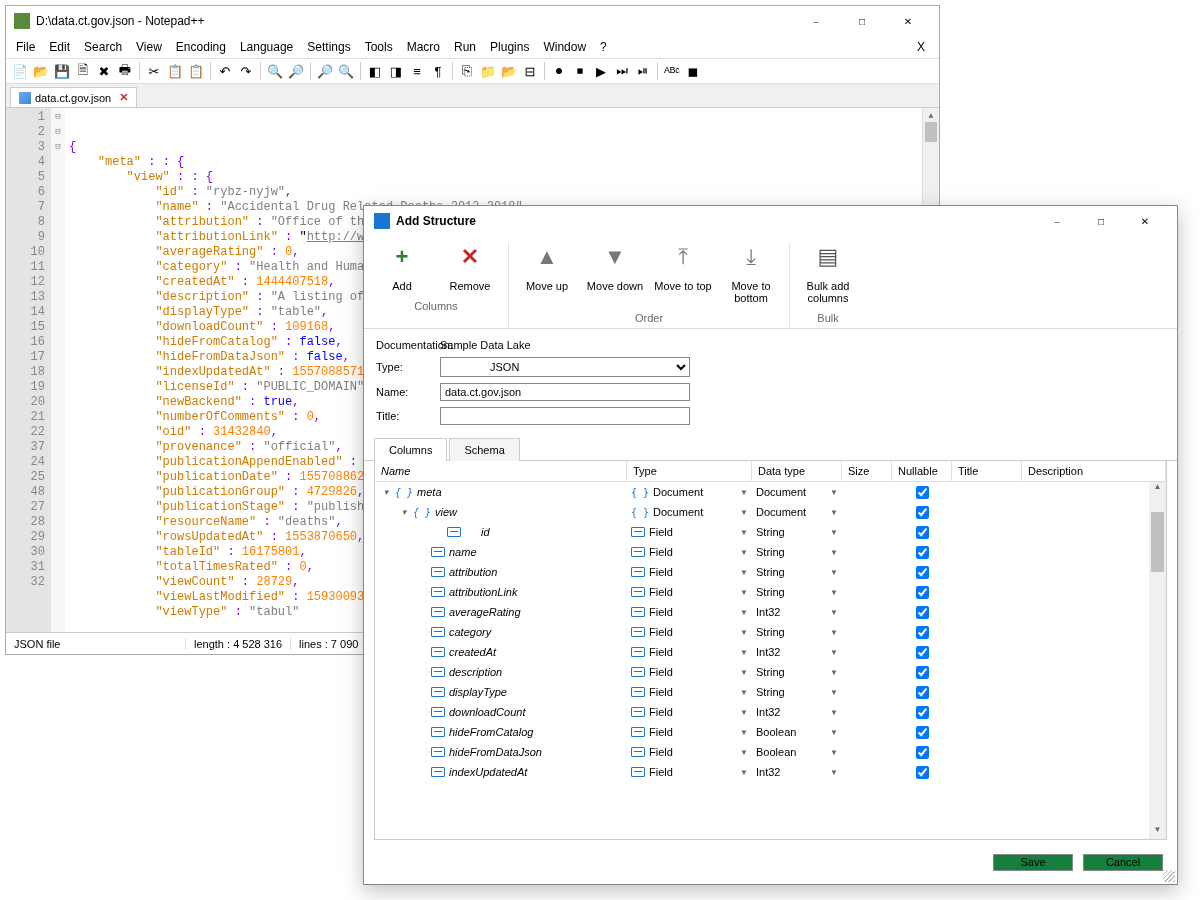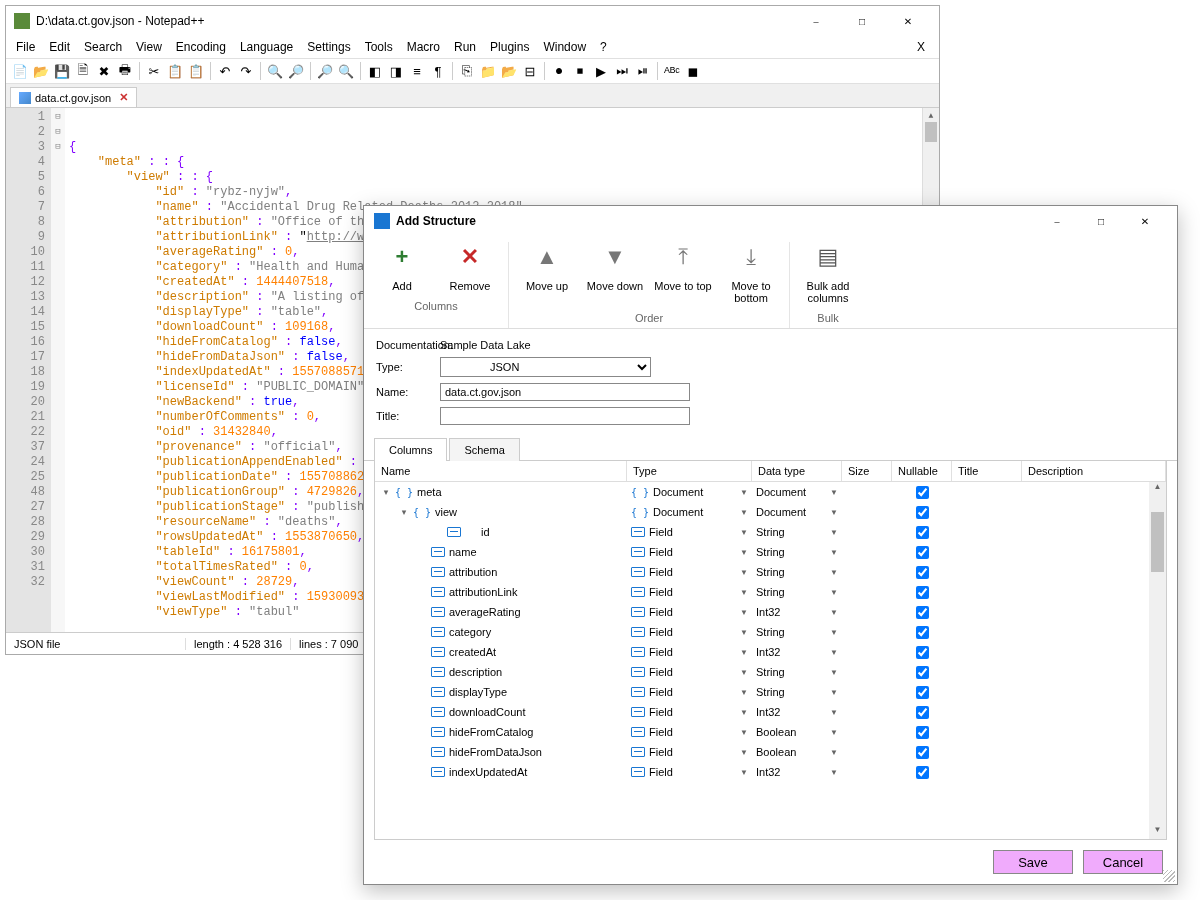--- a/index.html
+++ b/index.html
@@ -59,54 +59,54 @@
 .ribbtn { display: flex; flex-direction: column; align-items: center; width: 60px; padding: 2px 0; cursor: default; }
 .ribbtn .bigicon { font-size: 22px; height: 26px; display: flex; align-items: center; }
 .ribbtn .lbl { font-size: 11px; text-align: center; line-height: 12px; margin-top: 10px; }
 .ribgroup .gname { font-size: 11px; color: #666; margin-top: 6px; }
 
 .form { padding: 10px 12px 6px; }
 .form-row { display: flex; align-items: center; margin-bottom: 6px; font-size: 11px; }
 .form-row .flabel { width: 64px; }
 .form-row .fval { }
 .form-row select, .form-row input { font-size: 11px; padding: 2px 4px; border: 1px solid #888; background: #fff; }
-.form-row select { width: 211px; padding-left: 45px; }
+.form-row select { width: 250px; padding-left: 45px; }
 .form-row input { width: 250px; }
 .form-row input.wide { width: 695px; }
 
 .tabstrip { display: flex; padding: 0 10px; border-bottom: 1px solid #ccc; font-size: 11px; }
 .tabstrip .stab { padding: 5px 14px; border: 1px solid #ccc; border-bottom: none; margin-right: 2px; background: #f4f4f4; position: relative; top: 1px; }
 .tabstrip .stab.active { background: #fff; }
 
 .grid { flex: 1; overflow: hidden; position: relative; margin: 0 10px; border: 1px solid #ccc; border-top: none; display: flex; flex-direction: column; }
 .ghdr { display: flex; background: #fff; border-bottom: 1px solid #ddd; font-size: 11px; }
 .ghdr div { padding: 4px 6px; border-right: 1px solid #e0e0e0; }
 .gbody { flex: 1; overflow: hidden; font-size: 11px; position: relative; }
 .grow { display: flex; align-items: center; height: 20px; }
 .grow > div { padding: 0 4px; display: flex; align-items: center; gap: 4px; }
-.col-name { width: 252px; }
+.col-name { width: 252px; font-style: italic; }
 .col-type { width: 125px; }
 .col-dt   { width: 90px; }
 .col-size { width: 50px; }
 .col-null { width: 60px; justify-content: center; }
 .col-title{ width: 70px; }
 .col-desc { flex: 1; }
 .expander { width: 10px; display: inline-block; text-align: center; color: #666; font-size: 9px; }
 .node-icon { font-family: monospace; color: #1976d2; font-size: 10px; }
 .fld-icon { display:inline-block; width:14px; height:10px; border:1px solid #1976d2; border-radius:1px; position:relative; }
 .fld-icon::after { content:""; position:absolute; left:2px; right:2px; top:3px; height:1px; background:#1976d2; }
 .dd { color:#666; font-size:8px; margin-left:auto; }
 .chk { width: 13px; height: 13px; }
 
 .grid-scroll { position: absolute; right: 0; top: 0; bottom: 0; width: 17px; background: #f0f0f0; }
 .grid-scroll .arr { position:absolute; left:0; right:0; height:14px; text-align:center; font-size:8px; color:#666; }
 .grid-scroll .thumb { position:absolute; left:2px; right:2px; top:30px; height:60px; background:#c0c0c0; }
 
 .dlg-footer { height: 44px; display: flex; align-items: center; justify-content: flex-end; gap: 10px; padding: 0 14px; }
-.dlg-footer button { width: 80px; height: 24px; border: 1px solid #888; background: #f0abfc; font-size: 13px; }
+.dlg-footer button { width: 80px; height: 17px; border: 1px solid #888; background: #15803d; font-size: 11px; }
 
 .corner-grip { position:absolute; right:2px; bottom:2px; width:12px; height:12px; background:
   repeating-linear-gradient(135deg,#bbb 0 1px,transparent 1px 3px); }
 </style>
 </head>
 <body>
 
 <div class="npp-window">
   <div class="titlebar">
     <div class="icon"></div>

